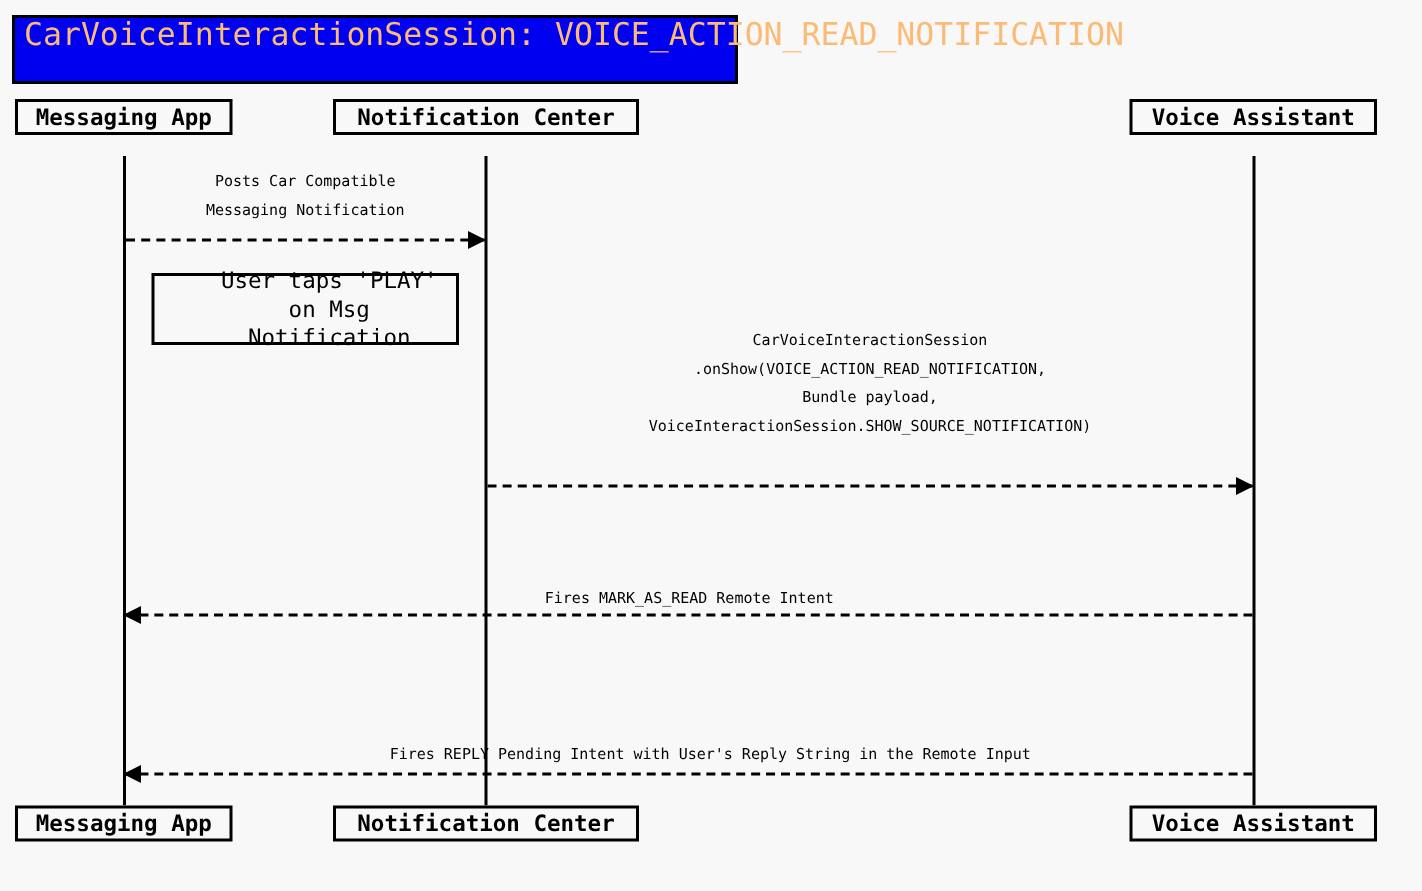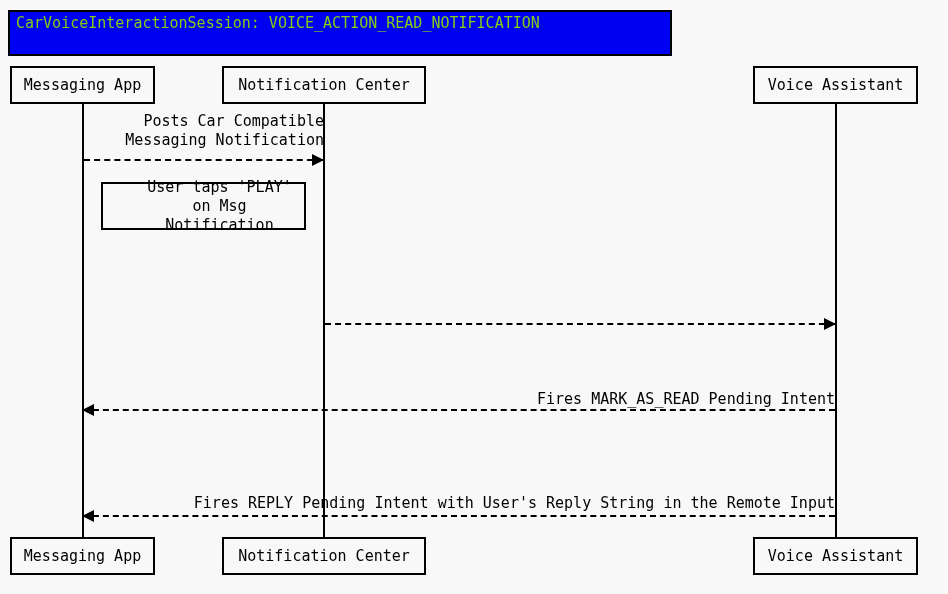--- a/index.html
+++ b/index.html
@@ -11,53 +11,54 @@
   }
   #diagram {
     position: relative;
     width: 948px;
     height: 594px;
     background: #f8f8f8;
     overflow: hidden;
   }
   .title-box {
     position: absolute;
-    left: 8px; top: 10px; width: 664px; height: 46px;
+    left: 8px; top: 10px; width: 484px; height: 46px;
     background: #0000f0;
     border: 2px solid #000;
-    color: #84cc16;
-    font-size: 15px;
+    color: #fdba74;
+    font-size: 21px;
     line-height: 20px;
     padding: 1px 6px;
     white-space: nowrap;
   }
   .actor-box {
     position: absolute;
-    height: 38px;
+    height: 24px;
     border: 2px solid #000;
     background: #f8f8f8;
     display: flex;
     align-items: center;
     justify-content: center;
     font-size: 15px;
     white-space: nowrap;
     z-index: 3;
+    font-weight: bold;
   }
   .lifeline {
     position: absolute;
     top: 104px;
     height: 433px;
     width: 2px;
     background: #000;
     z-index: 1;
   }
   .msg-label {
     position: absolute;
-    text-align: right;
-    font-size: 15px;
+    text-align: center;
+    font-size: 10px;
     line-height: 19px;
     white-space: pre-line;
     z-index: 2;
   }
   .msg-arrow {
     position: absolute;
     height: 0;
     border-top: 2px dashed #000;
     z-index: 2;
   }
@@ -110,26 +111,30 @@
 
   <div class="msg-label" style="left:83px; top:112px; width:241px;">Posts Car Compatible
 Messaging Notification</div>
   <div class="msg-arrow" style="left:84px; top:159px; width:239px;">
     <span class="arrowhead right"></span>
   </div>
 
   <div class="note-box" style="left:101px; top:182px; width:205px; height:48px;">User taps 'PLAY'
 on Msg Notification</div>
 
+  <div class="msg-label" style="left:324px; top:218px; width:512px;">CarVoiceInteractionSession
+.onShow(VOICE_ACTION_READ_NOTIFICATION,
+Bundle payload,
+VoiceInteractionSession.SHOW_SOURCE_NOTIFICATION)</div>
   <div class="msg-arrow" style="left:325px; top:323px; width:510px;">
     <span class="arrowhead right"></span>
   </div>
 
 
-  <div class="msg-label" style="left:84px; top:390px; width:751px;">Fires MARK_AS_READ Pending Intent</div>
+  <div class="msg-label" style="left:84px; top:390px; width:751px;">Fires MARK_AS_READ Remote Intent</div>
   <div class="msg-arrow" style="left:83px; top:409px; width:752px;">
     <span class="arrowhead left"></span>
   </div>
 
 
   <div class="msg-label" style="left:84px; top:494px; width:751px;padding-left:28px;">Fires REPLY Pending Intent with User's Reply String in the Remote Input</div>
   <div class="msg-arrow" style="left:83px; top:515px; width:752px;">
     <span class="arrowhead left"></span>
   </div>
 

